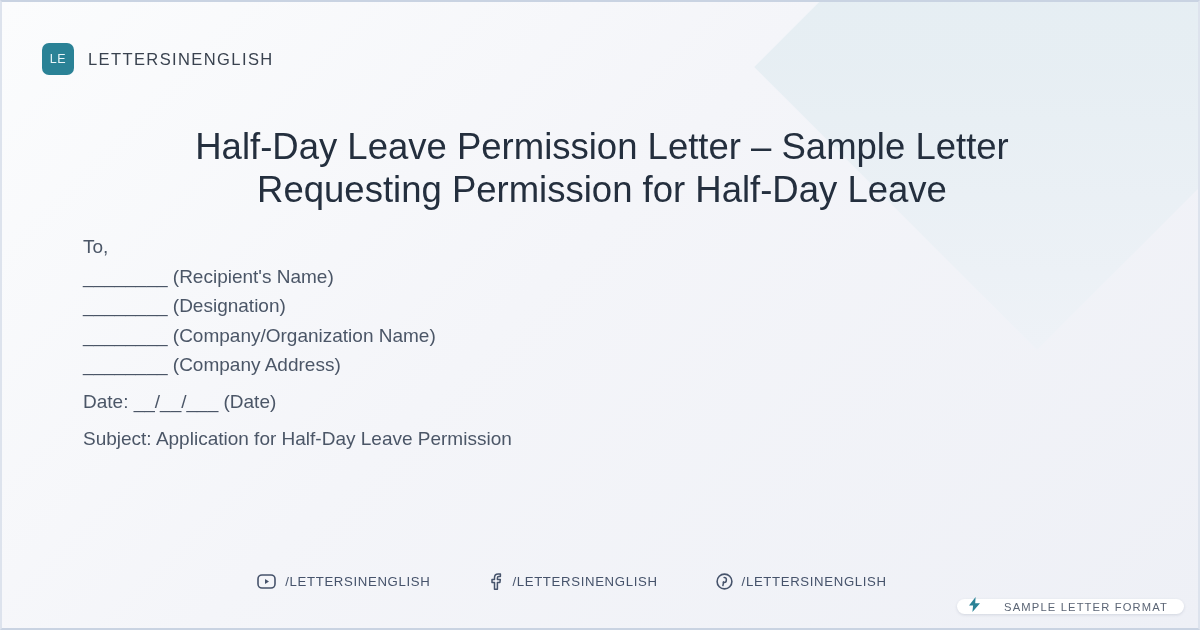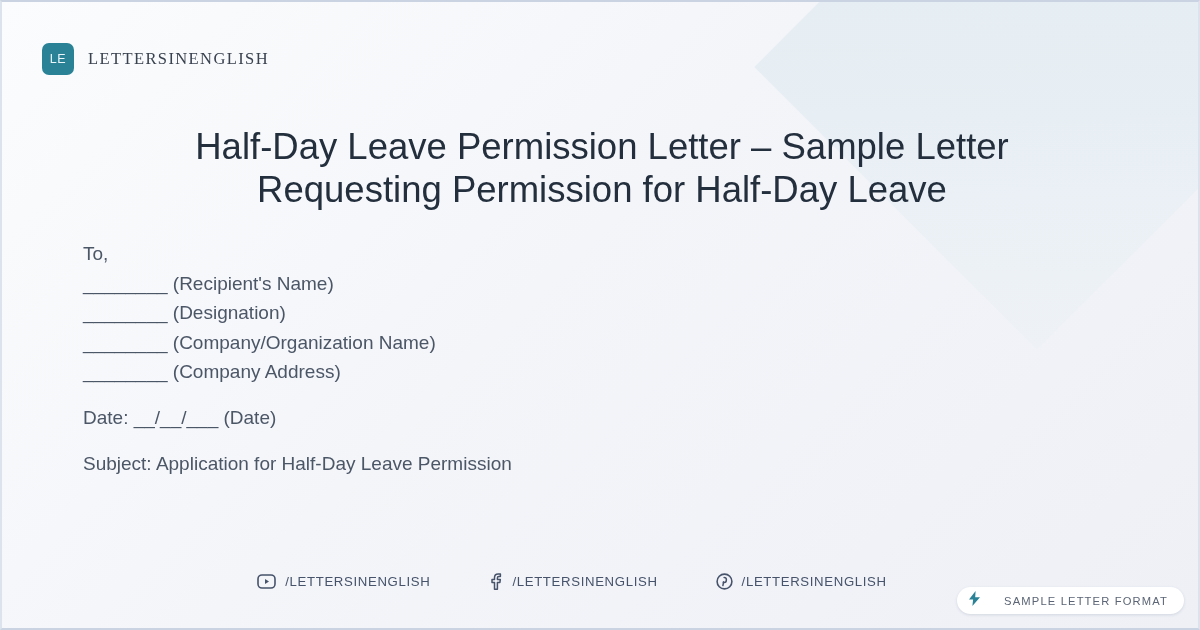--- a/index.html
+++ b/index.html
@@ -53,48 +53,47 @@
     display:flex;
     align-items:center;
     justify-content:center;
     font-size:12.5px;
     letter-spacing:.5px;
   }
   .brand-name {
     font-size:16.5px;
     letter-spacing:1.4px;
     color:#39424f;
-    font-family:Liberation Serif, serif;
   }
 
   
   .title {
     position:absolute;
     top:123px;
     left:100px;
     width:1000px;
     text-align:center;
     font-size:36.5px;
     line-height:43px;
     color:#242f3e;
     font-weight:400;
   }
 
   
   .letter {
     position:absolute;
-    top:237px;
+    top:230px;
     left:81px;
     width:840px;
     color:#4b5667;
     font-size:19px;
     line-height:29.6px;
   }
   .letter .to { margin-bottom:0; }
-  .blk { margin-top:16px; }
+  .blk { margin-top:7px; }
 
   
   .social {
     position:absolute;
     bottom:38px;
     left:0;
     width:1200px;
     display:flex;
     justify-content:center;
     align-items:center;
@@ -109,21 +108,21 @@
     font-size:13.2px;
     letter-spacing:.65px;
   }
   .social-item svg { display:block; }
 
   
   .badge {
     position:absolute;
     right:14px;
     bottom:14px;
-    height:27px;
+    height:15px;
     padding:0 16px 0 12px;
     background:#ffffff;
     border-radius:14px;
     display:flex;
     align-items:center;
     gap:24px;
     box-shadow:0 1px 3px rgba(40,60,90,.14);
   }
   .badge-text {
     font-size:11.2px;

